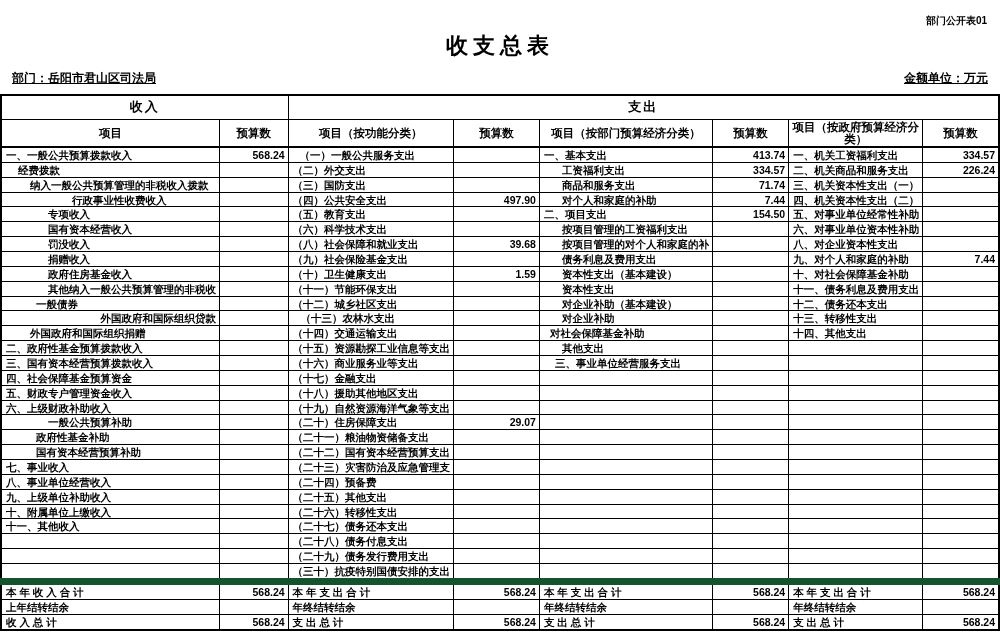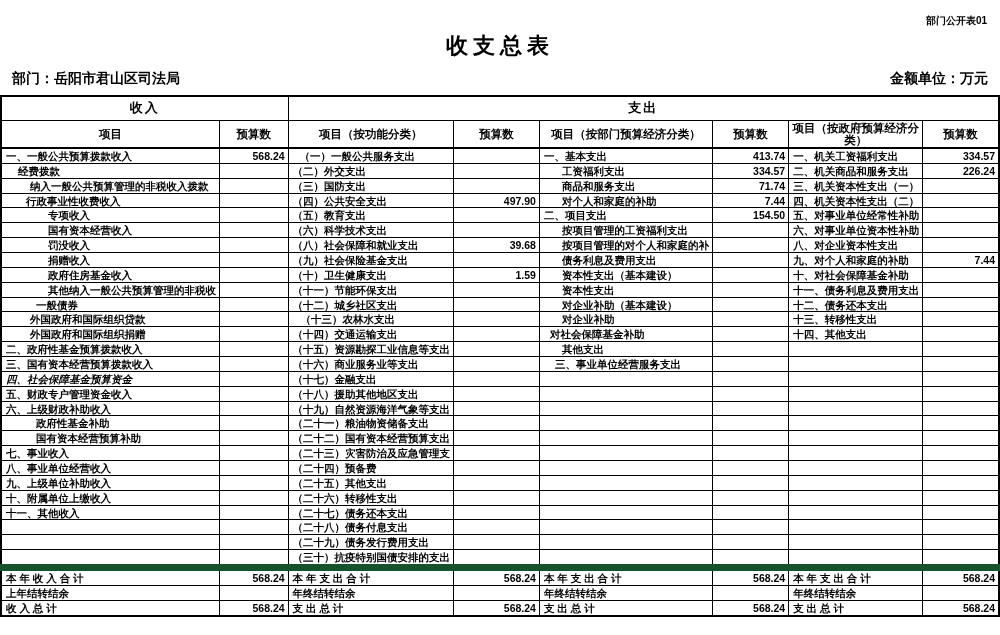--- a/index.html
+++ b/index.html
@@ -10,21 +10,21 @@
   }
   .page{position:relative;width:1000px;height:635px;overflow:hidden;}
   .sheet-label{
     text-align:right;padding:14px 13px 0 0;font-size:10px;font-weight:bold;
   }
   .title{
     margin:3px 0 0;text-align:center;font-size:22px;font-weight:bold;letter-spacing:5px;
   }
   .meta-row{
     display:flex;justify-content:space-between;align-items:flex-end;
-    padding:0 12px;margin-top:9px;font-size:14px;font-weight:bold;
+    padding:0 12px;margin-top:9px;font-size:12px;font-weight:bold;text-decoration:underline;
   }
   table.budget{
     border-collapse:collapse;table-layout:fixed;margin:7px auto 0;
     border:2px solid #000;
   }
   .budget td{
     border:1px solid #000;font-size:10.5px;font-weight:bold;
     padding:0 3px;white-space:nowrap;overflow:hidden;
     height:13.87px;line-height:12px;vertical-align:middle;
   }
@@ -99,21 +99,21 @@
           <td style="padding-left: 28px; margin-left: 40px;">纳入一般公共预算管理的非税收入拨款</td>
           <td class="num"></td>
           <td style="padding-left: 4px;">（三）国防支出</td>
           <td class="num"></td>
           <td style="padding-left: 22px;">商品和服务支出</td>
           <td class="num">71.74</td>
           <td style="padding-left: 4px;">三、机关资本性支出（一）</td>
           <td class="num"></td>
         </tr>
         <tr>
-          <td style="padding-left: 24px; margin-top: 36px;">行政事业性收费收入</td>
+          <td style="padding-left: 70px; margin-top: 36px;">行政事业性收费收入</td>
           <td class="num"></td>
           <td style="padding-left: 4px;">（四）公共安全支出</td>
           <td class="num">497.90</td>
           <td style="padding-left: 22px;">对个人和家庭的补助</td>
           <td class="num">7.44</td>
           <td style="padding-left: 4px;">四、机关资本性支出（二）</td>
           <td class="num"></td>
         </tr>
         <tr>
           <td style="padding-left: 46px;">专项收入</td>
@@ -179,21 +179,21 @@
           <td style="padding-left: 34px;">一般债券</td>
           <td class="num"></td>
           <td style="padding-left: 4px;">（十二）城乡社区支出</td>
           <td class="num"></td>
           <td style="padding-left: 22px;">对企业补助（基本建设）</td>
           <td class="num"></td>
           <td style="padding-left: 4px;">十二、债务还本支出</td>
           <td class="num"></td>
         </tr>
         <tr>
-          <td style="padding-left: 28px;">外国政府和国际组织贷款</td>
+          <td style="padding-left: 28px; text-align: right;">外国政府和国际组织贷款</td>
           <td class="num"></td>
           <td style="padding-left: 12px; margin-left: 11px;">（十三）农林水支出</td>
           <td class="num"></td>
           <td style="padding-left: 22px;">对企业补助</td>
           <td class="num"></td>
           <td style="padding-left: 4px;">十三、转移性支出</td>
           <td class="num"></td>
         </tr>
         <tr>
           <td style="padding-left: 28px;">外国政府和国际组织捐赠</td>
@@ -219,21 +219,21 @@
           <td style="padding-left: 4px;">三、国有资本经营预算拨款收入</td>
           <td class="num"></td>
           <td style="padding-left: 4px;">（十六）商业服务业等支出</td>
           <td class="num"></td>
           <td style="padding-left: 15px;">三、事业单位经营服务支出</td>
           <td class="num"></td>
           <td style="padding-left: 4px;"></td>
           <td class="num"></td>
         </tr>
         <tr>
-          <td style="padding-left: 4px; font-style: italic;">四、社会保障基金预算资金</td>
+          <td style="padding-left: 4px;">四、社会保障基金预算资金</td>
           <td class="num"></td>
           <td style="padding-left: 4px;">（十七）金融支出</td>
           <td class="num"></td>
           <td style="padding-left: 4px;"></td>
           <td class="num"></td>
           <td style="padding-left: 4px;"></td>
           <td class="num"></td>
         </tr>
         <tr>
           <td style="padding-left: 4px;">五、财政专户管理资金收入</td>
@@ -243,20 +243,30 @@
           <td style="padding-left: 4px;"></td>
           <td class="num"></td>
           <td style="padding-left: 4px;"></td>
           <td class="num"></td>
         </tr>
         <tr>
           <td style="padding-left: 4px;">六、上级财政补助收入</td>
           <td class="num"></td>
           <td style="padding-left: 4px;">（十九）自然资源海洋气象等支出</td>
           <td class="num"></td>
+          <td style="padding-left: 4px;"></td>
+          <td class="num"></td>
+          <td style="padding-left: 4px;"></td>
+          <td class="num"></td>
+        </tr>
+        <tr>
+          <td style="padding-left: 46px;">一般公共预算补助</td>
+          <td class="num"></td>
+          <td style="padding-left: 4px;">（二十）住房保障支出</td>
+          <td class="num">29.07</td>
           <td style="padding-left: 4px;"></td>
           <td class="num"></td>
           <td style="padding-left: 4px;"></td>
           <td class="num"></td>
         </tr>
         <tr>
           <td style="padding-left: 34px;">政府性基金补助</td>
           <td class="num"></td>
           <td style="padding-left: 4px;">（二十一）粮油物资储备支出</td>
           <td class="num"></td>

